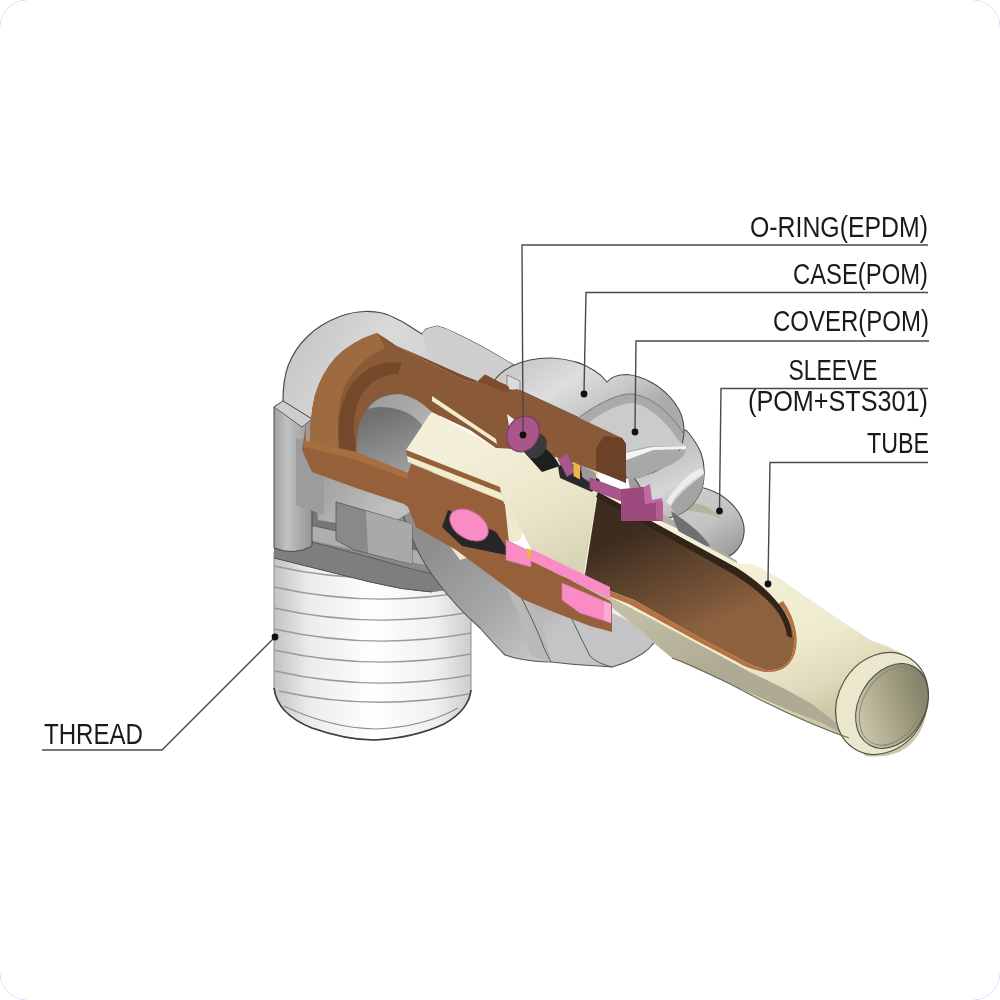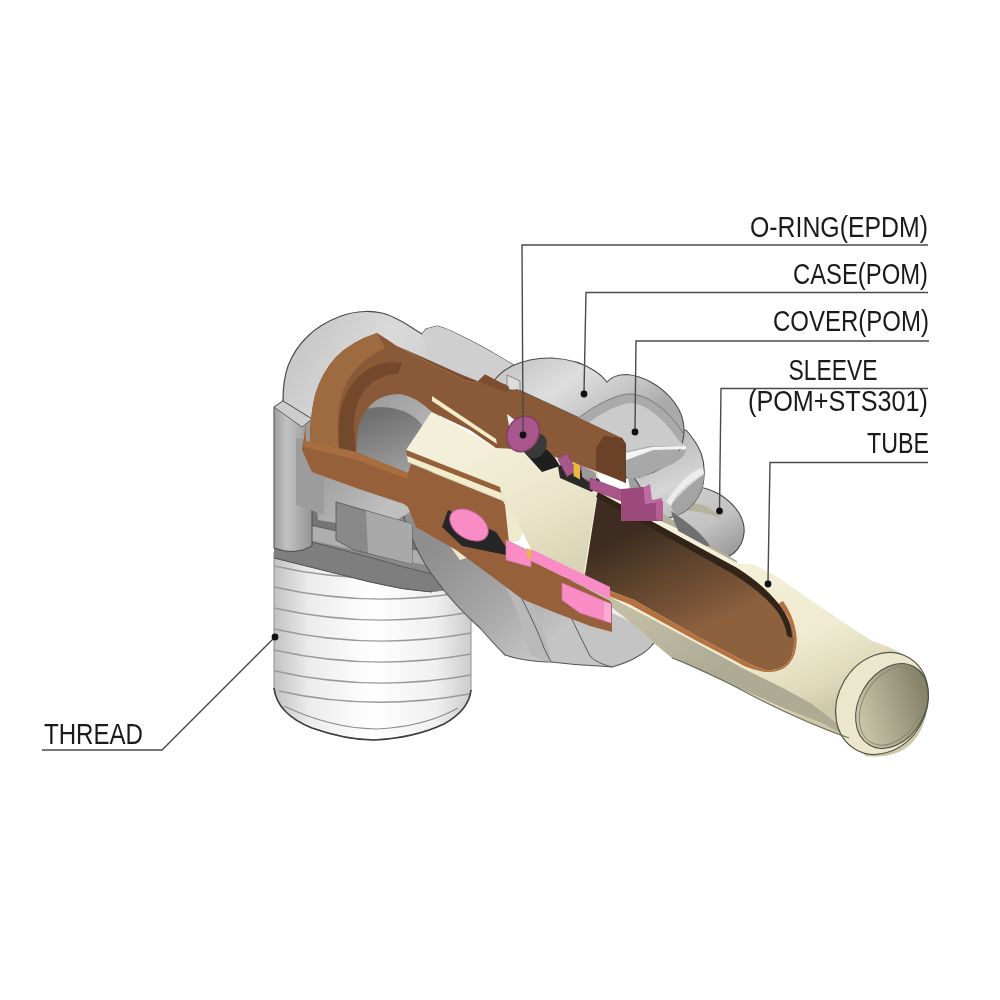--- a/index.html
+++ b/index.html
@@ -1,16 +1,16 @@
 <!DOCTYPE html>
 <html><head>
 <meta charset="utf-8">
 <style>
   html,body{margin:0;padding:0;background:#fff;}
-  .wrap{width:1000px;height:1000px;position:relative;background:#8b5cf6;overflow:hidden;}
+  .wrap{width:1000px;height:1000px;position:relative;background:#8b5cf6;overflow:hidden;border-radius:27px;}
   text{font-family:"Liberation Sans",sans-serif;fill:#1a1a1a;}
 </style>
 </head>
 <body>
 <div class="wrap">
 <svg width="1000" height="1000" viewBox="0 0 1000 1000" xmlns="http://www.w3.org/2000/svg">
 <defs>
   <linearGradient id="threadg" x1="0" y1="0" x2="1" y2="0">
     <stop offset="0" stop-color="#c2c2c2"></stop>
           <stop offset="0.18" stop-color="#ececec"></stop>

